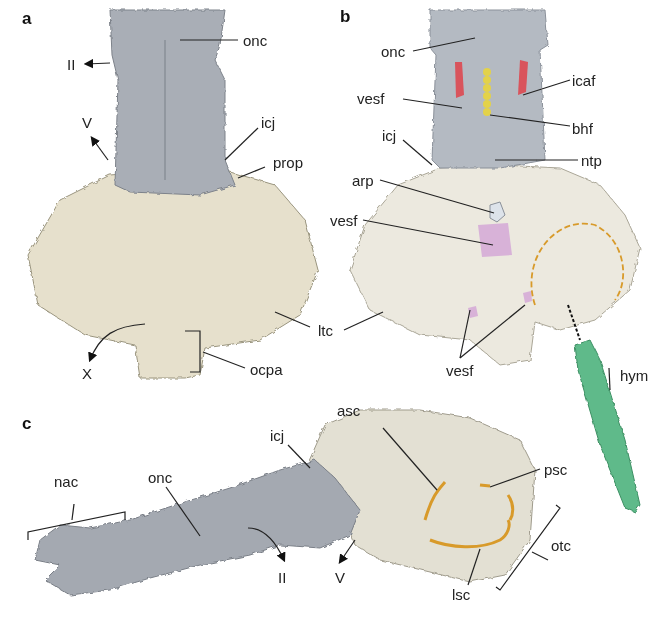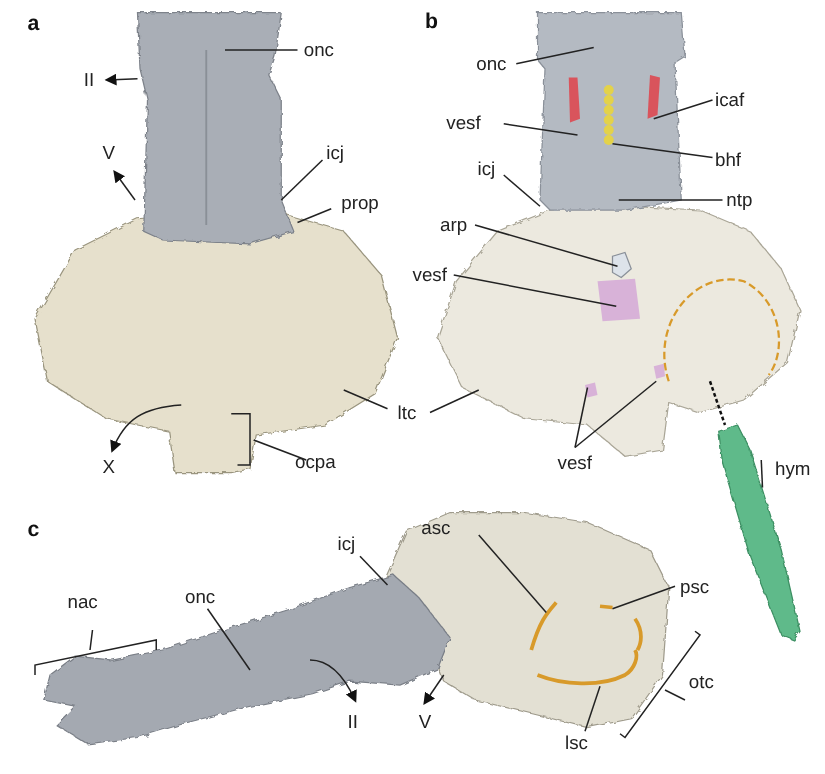--- a/index.html
+++ b/index.html
@@ -111,34 +111,34 @@
 <div class="panel" style="left:340px;top:8px">b</div>
 <div class="panel" style="left:22px;top:415px">c</div>
 
 <div class="lbl" style="left:243px;top:33px">onc</div>
 <div class="lbl" style="left:67px;top:57px">II</div>
 <div class="lbl" style="left:82px;top:115px">V</div>
 <div class="lbl" style="left:261px;top:115px">icj</div>
 <div class="lbl" style="left:273px;top:155px">prop</div>
 <div class="lbl" style="left:318px;top:323px">ltc</div>
 <div class="lbl" style="left:82px;top:366px">X</div>
-<div class="lbl" style="left:236px;top:362px">ocpa</div>
+<div class="lbl" style="left:250px;top:362px">ocpa</div>
 
 <div class="lbl" style="left:381px;top:44px">onc</div>
 <div class="lbl" style="left:572px;top:73px">icaf</div>
 <div class="lbl" style="left:357px;top:91px">vesf</div>
 <div class="lbl" style="left:572px;top:121px">bhf</div>
 <div class="lbl" style="left:382px;top:128px">icj</div>
 <div class="lbl" style="left:581px;top:153px">ntp</div>
 <div class="lbl" style="left:352px;top:173px">arp</div>
 <div class="lbl" style="left:330px;top:213px">vesf</div>
 <div class="lbl" style="left:446px;top:363px">vesf</div>
 <div class="lbl" style="left:620px;top:368px">hym</div>
 
-<div class="lbl" style="left:337px;top:415px">asc</div>
+<div class="lbl" style="left:337px;top:403px">asc</div>
 <div class="lbl" style="left:270px;top:428px">icj</div>
 <div class="lbl" style="left:544px;top:462px">psc</div>
 <div class="lbl" style="left:148px;top:470px">onc</div>
 <div class="lbl" style="left:54px;top:474px">nac</div>
 <div class="lbl" style="left:278px;top:570px">II</div>
 <div class="lbl" style="left:335px;top:570px">V</div>
 <div class="lbl" style="left:452px;top:587px">lsc</div>
 <div class="lbl" style="left:551px;top:538px">otc</div>
 
 </body></html>

